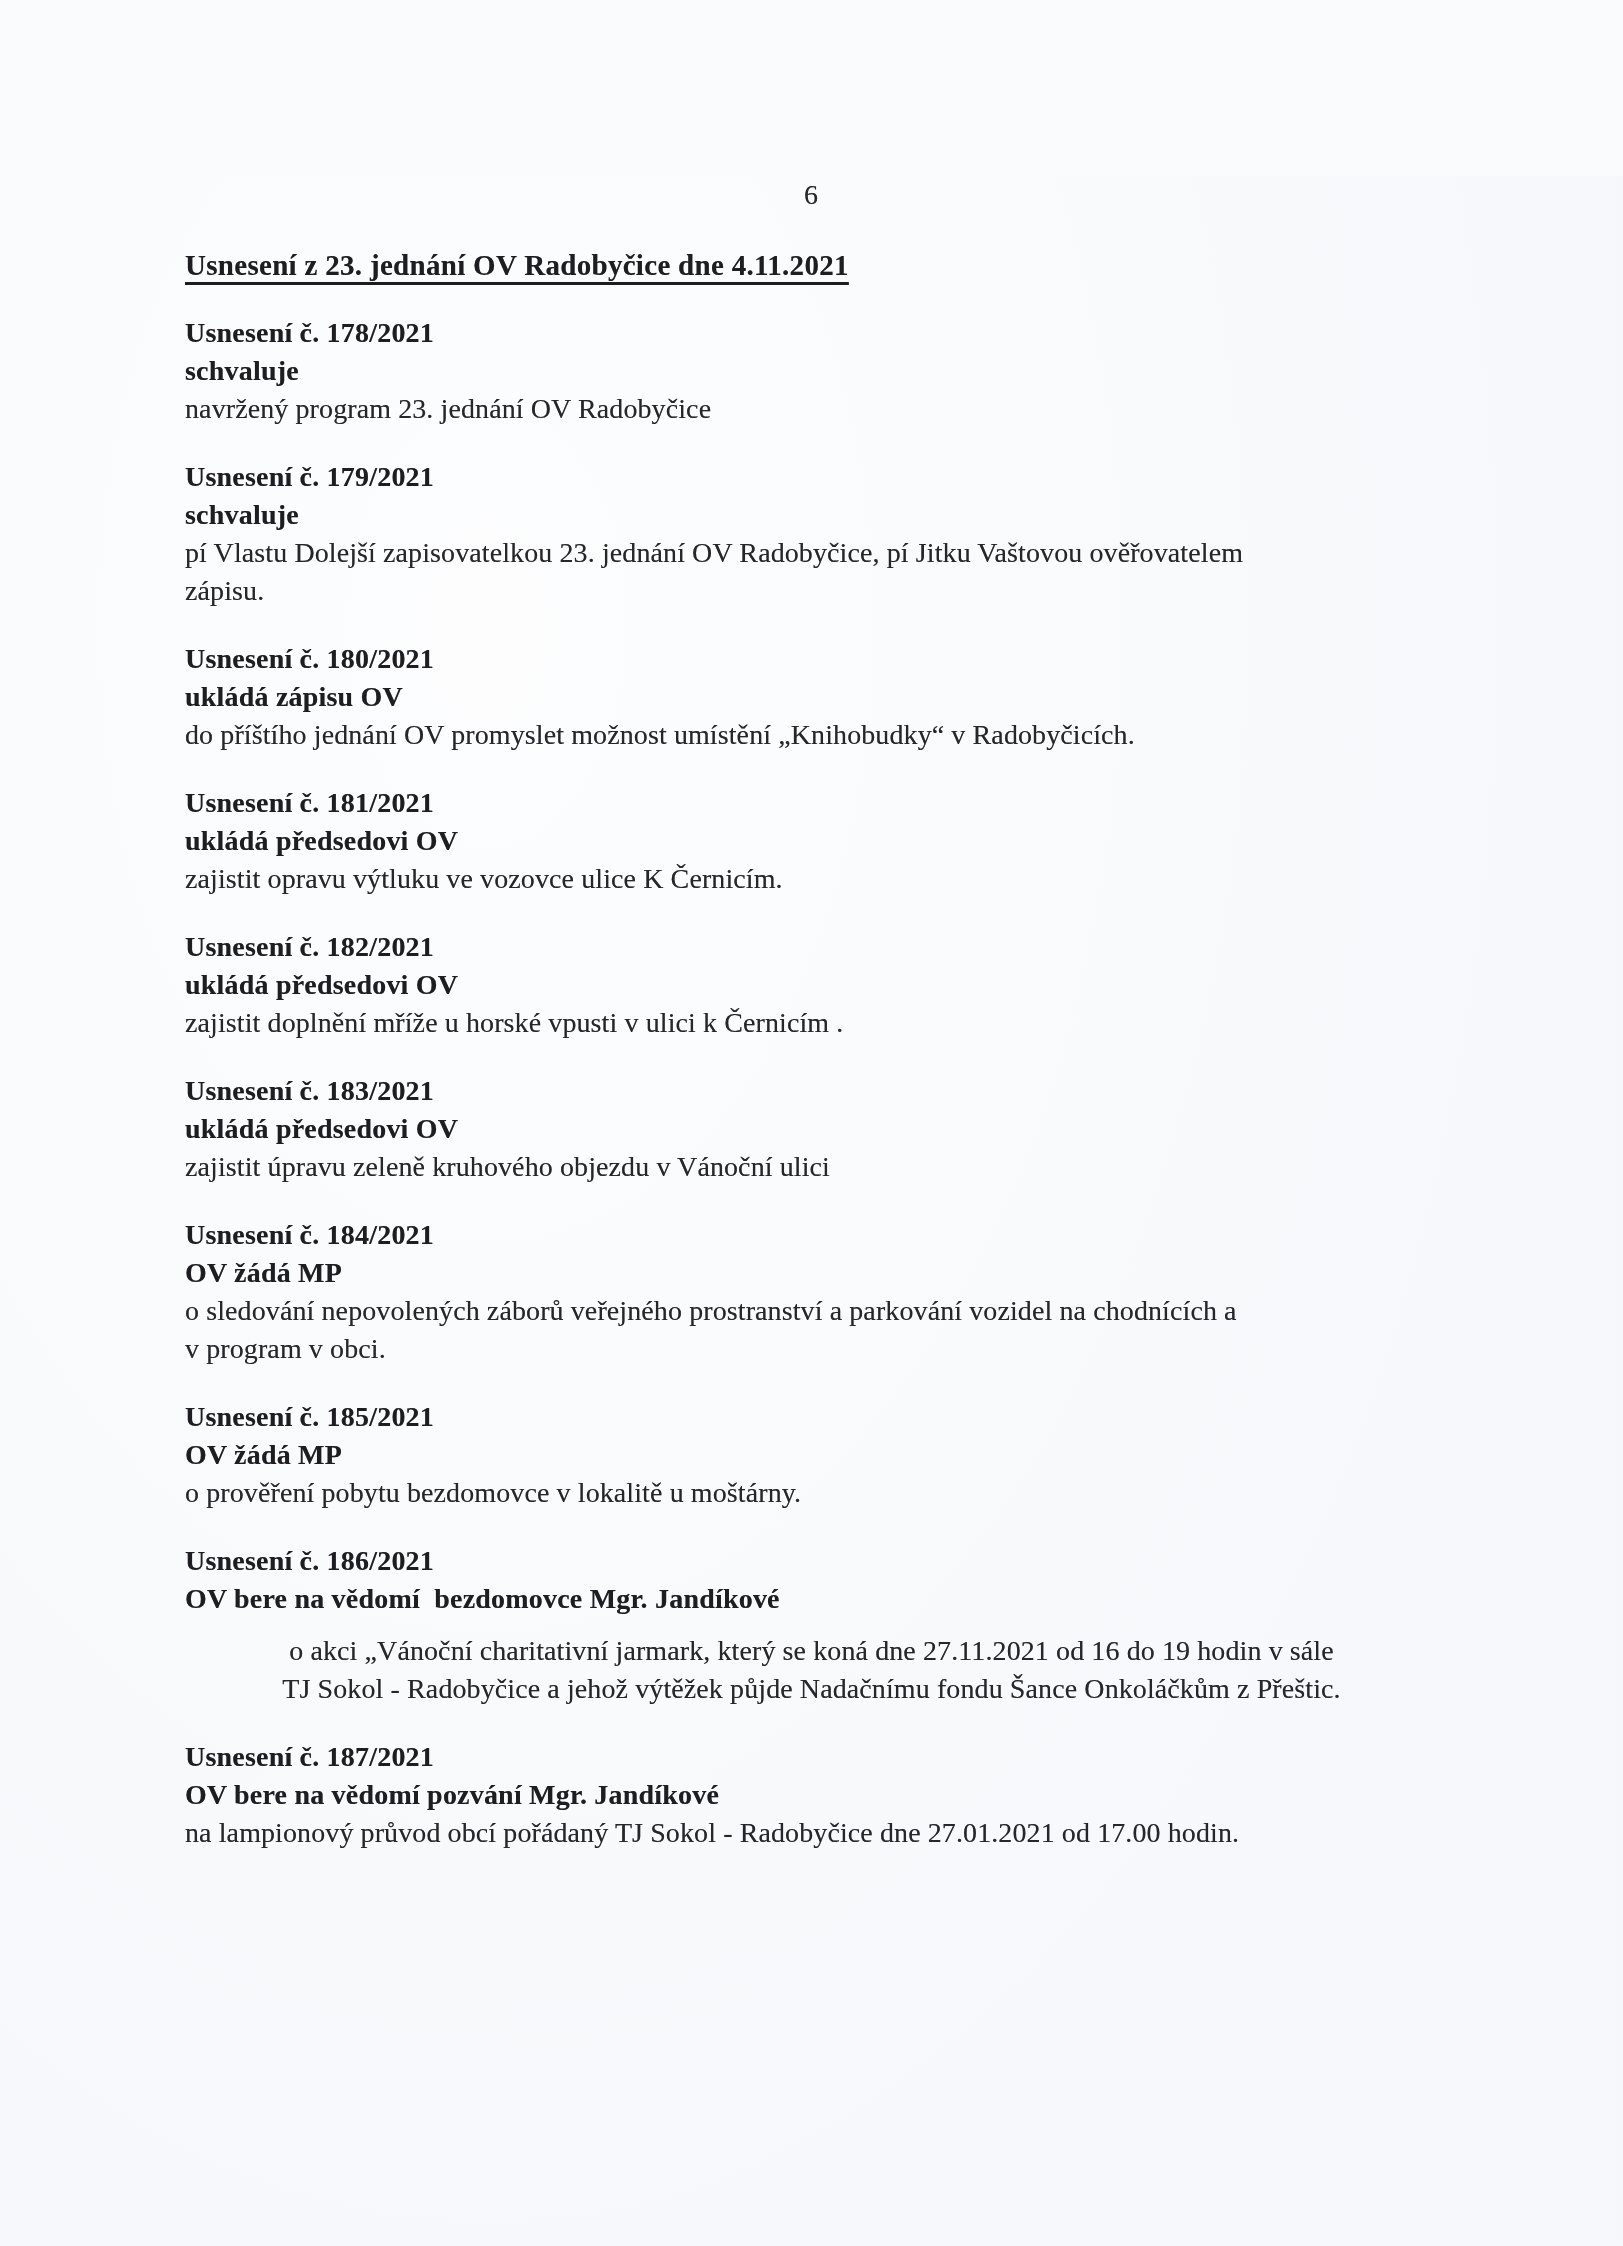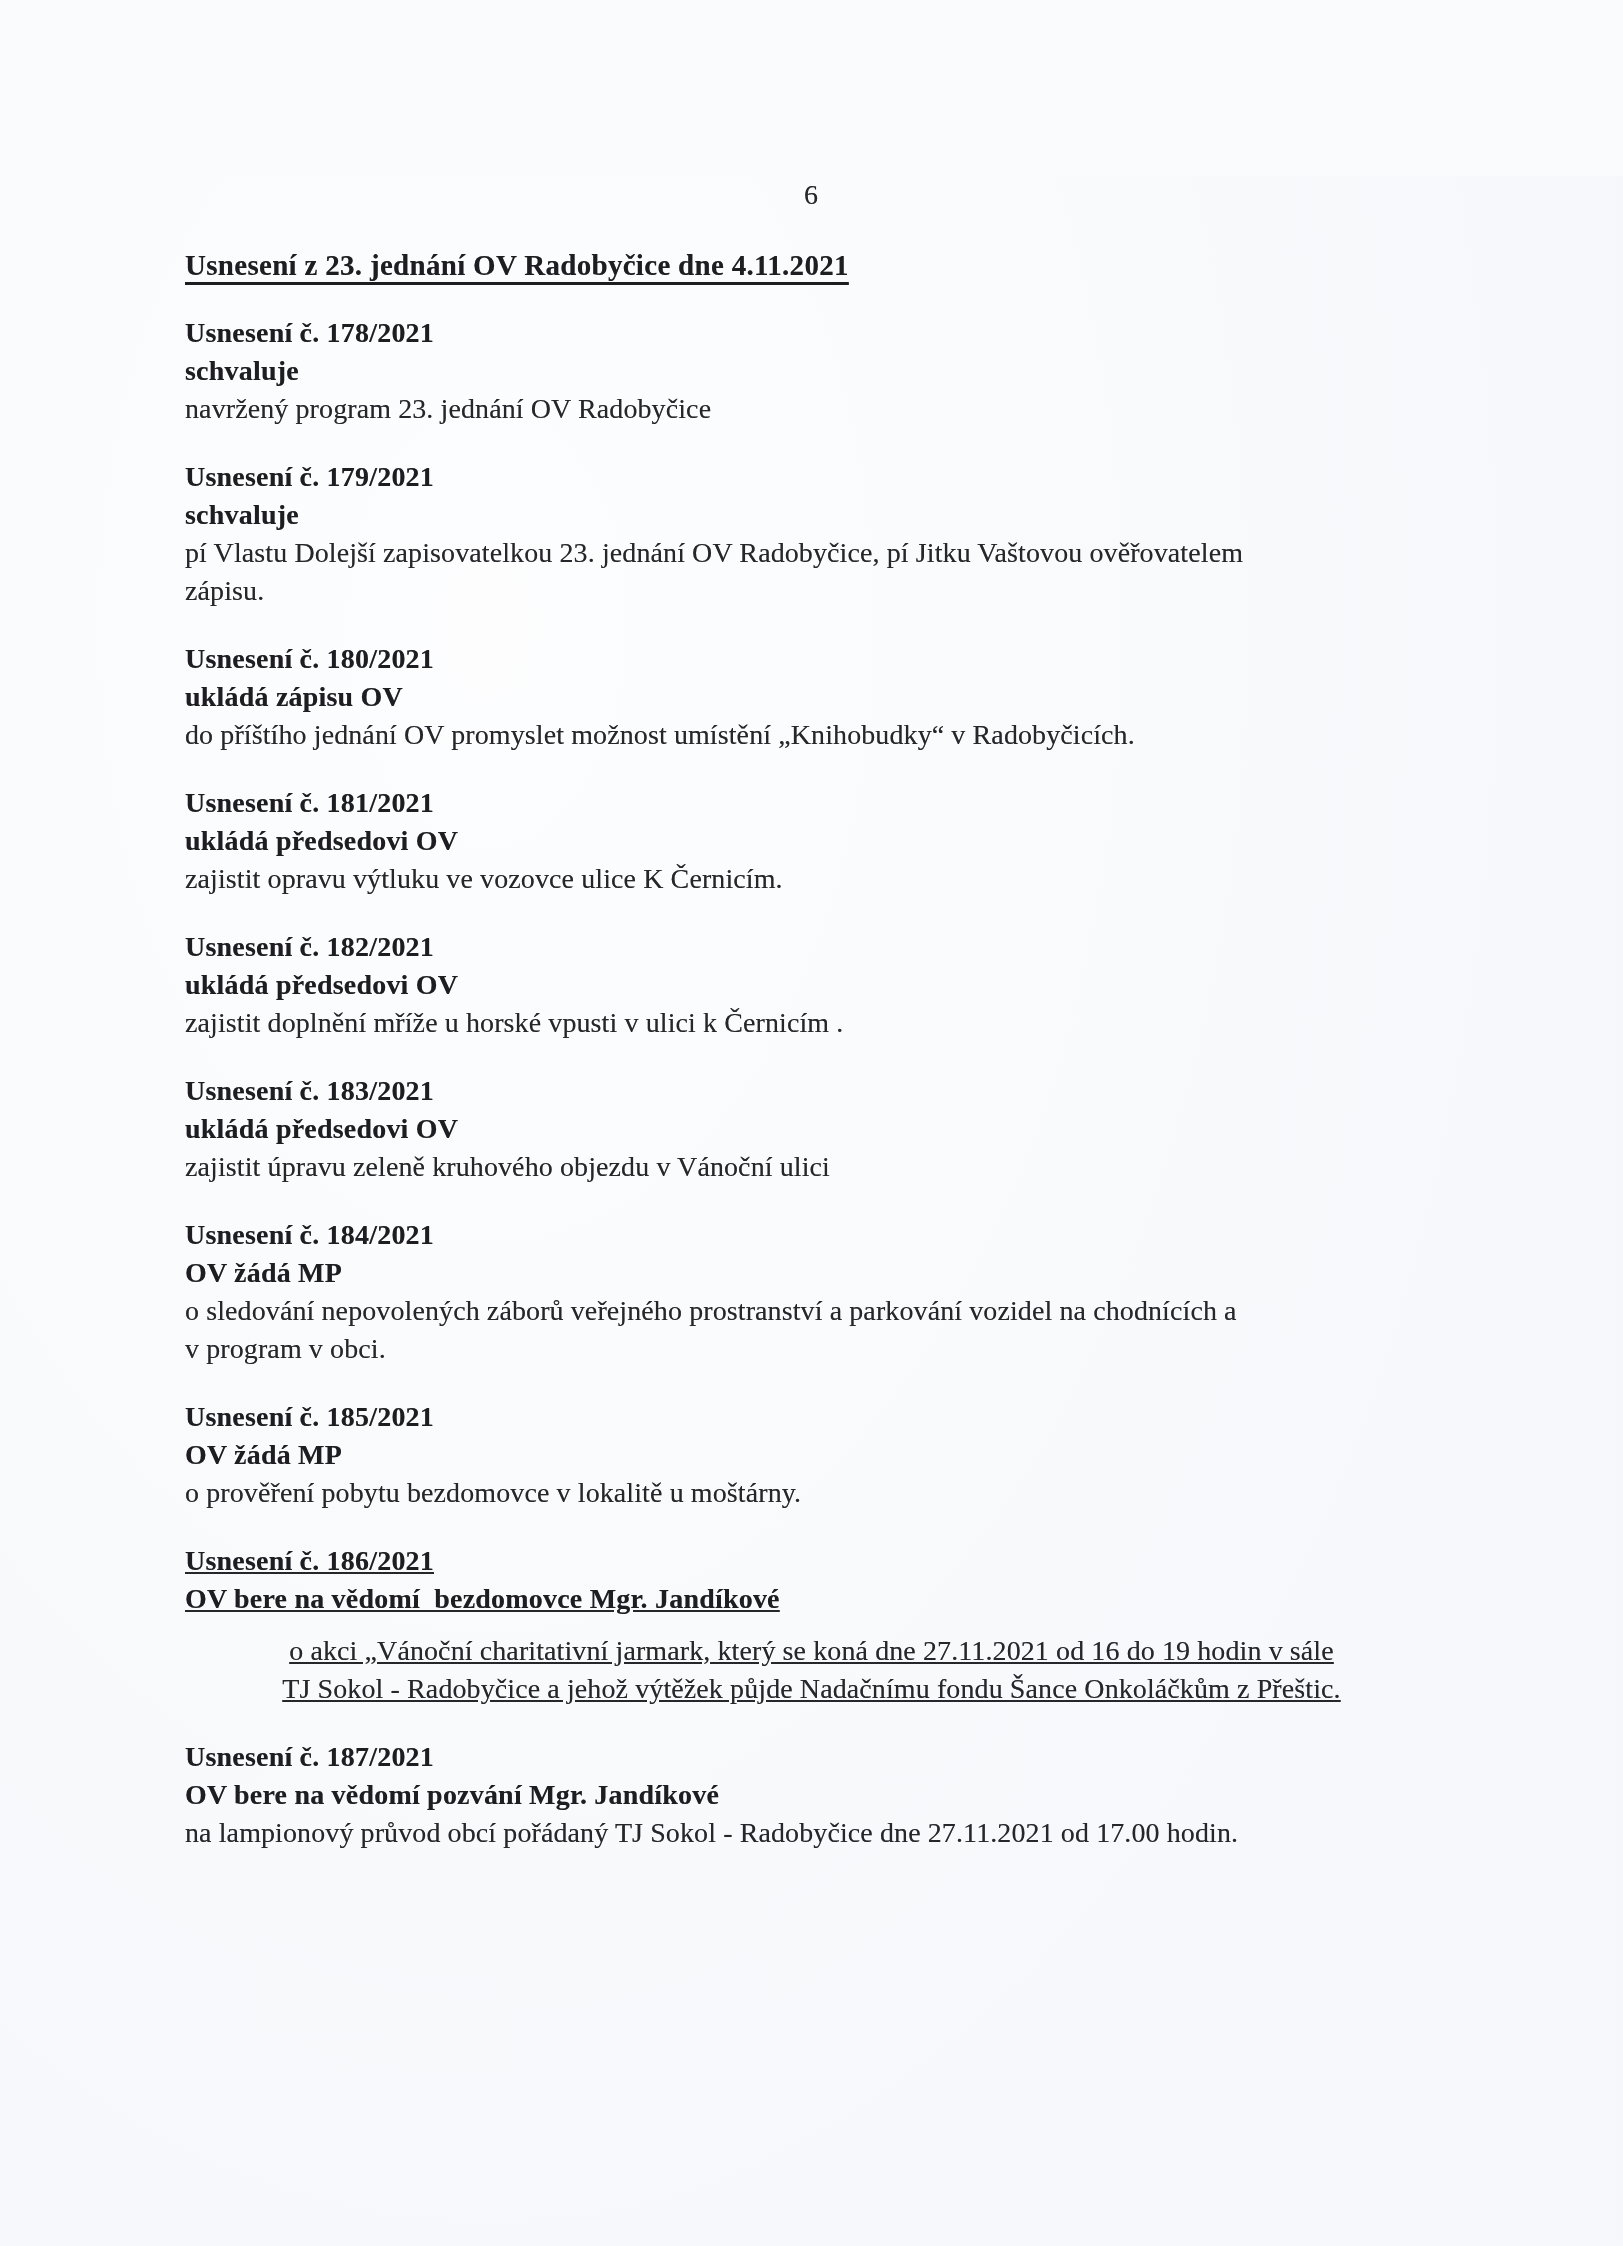--- a/index.html
+++ b/index.html
@@ -56,21 +56,21 @@
     color: var(--ink-bold);
     white-space: pre-wrap;
     letter-spacing: 0.2px;
   }
   .res-body {
     white-space: pre-wrap;
     letter-spacing: 0.1px;
   }
   
   .res-186 .res-body { margin-top: 14px; text-align: center; }
-  .res-186 { margin-bottom: 18px; text-decoration: underline; }
+  .res-186 { margin-bottom: 18px; }
 </style>
 </head>
 <body>
 
 <div class="scan-page">
   <div class="content">
 
     <div class="page-number">6</div>
 
     <h1 class="doc-heading">Usnesení z 23. jednání OV Radobyčice dne 4.11.2021</h1>
@@ -130,18 +130,18 @@
       <article class="resolution res-186">
         <div class="res-title">Usnesení č. 186/2021</div>
         <div class="res-action">OV bere na vědomí  bezdomovce Mgr. Jandíkové</div>
         <div class="res-body">o akci „Vánoční charitativní jarmark, který se koná dne 27.11.2021 od 16 do 19 hodin v sále
 TJ Sokol - Radobyčice a jehož výtěžek půjde Nadačnímu fondu Šance Onkoláčkům z Přeštic.</div>
       </article>
 
       <article class="resolution">
         <div class="res-title">Usnesení č. 187/2021</div>
         <div class="res-action">OV bere na vědomí pozvání Mgr. Jandíkové</div>
-        <div class="res-body">na lampionový průvod obcí pořádaný TJ Sokol - Radobyčice dne 27.11.2021 od 17.00 hodin.</div>
+        <div class="res-body">na lampionový průvod obcí pořádaný TJ Sokol - Radobyčice dne 27.01.2021 od 17.00 hodin.</div>
       </article>
 
     </section>
   </div>
 </div>
 
 </body></html>

